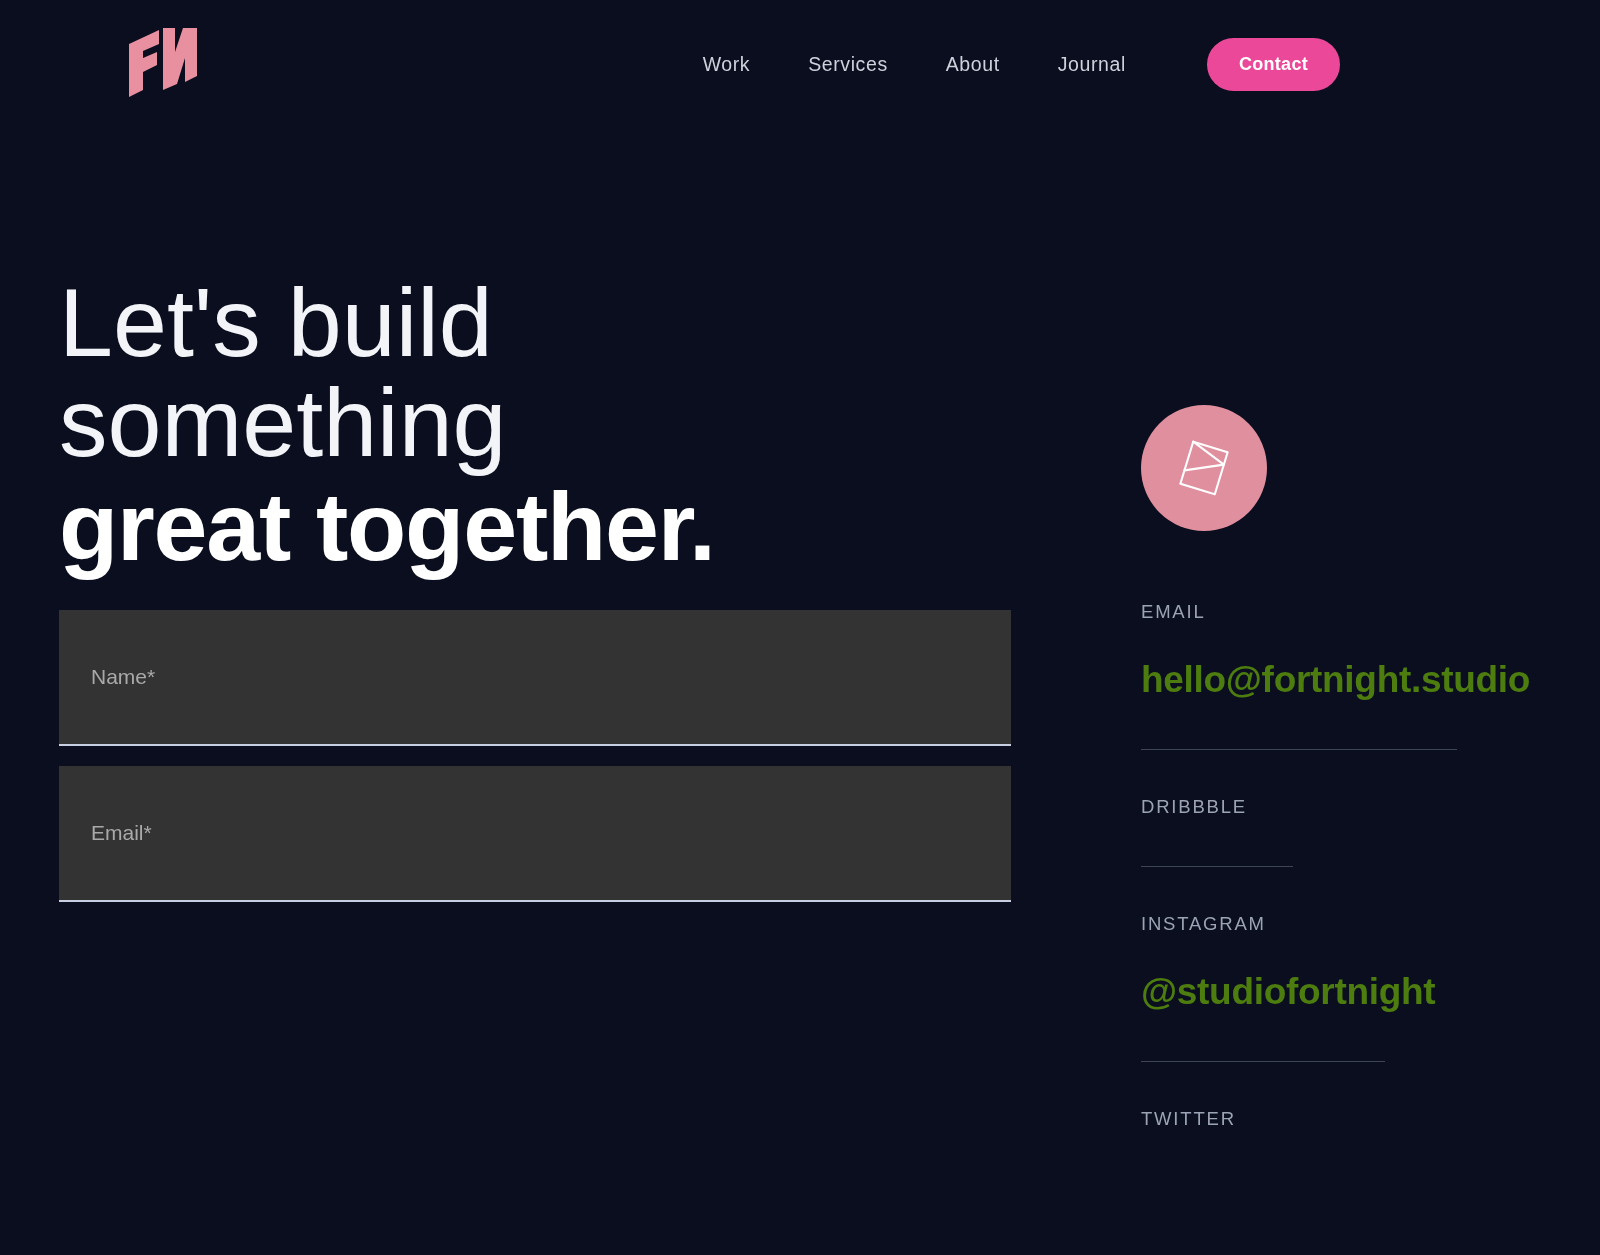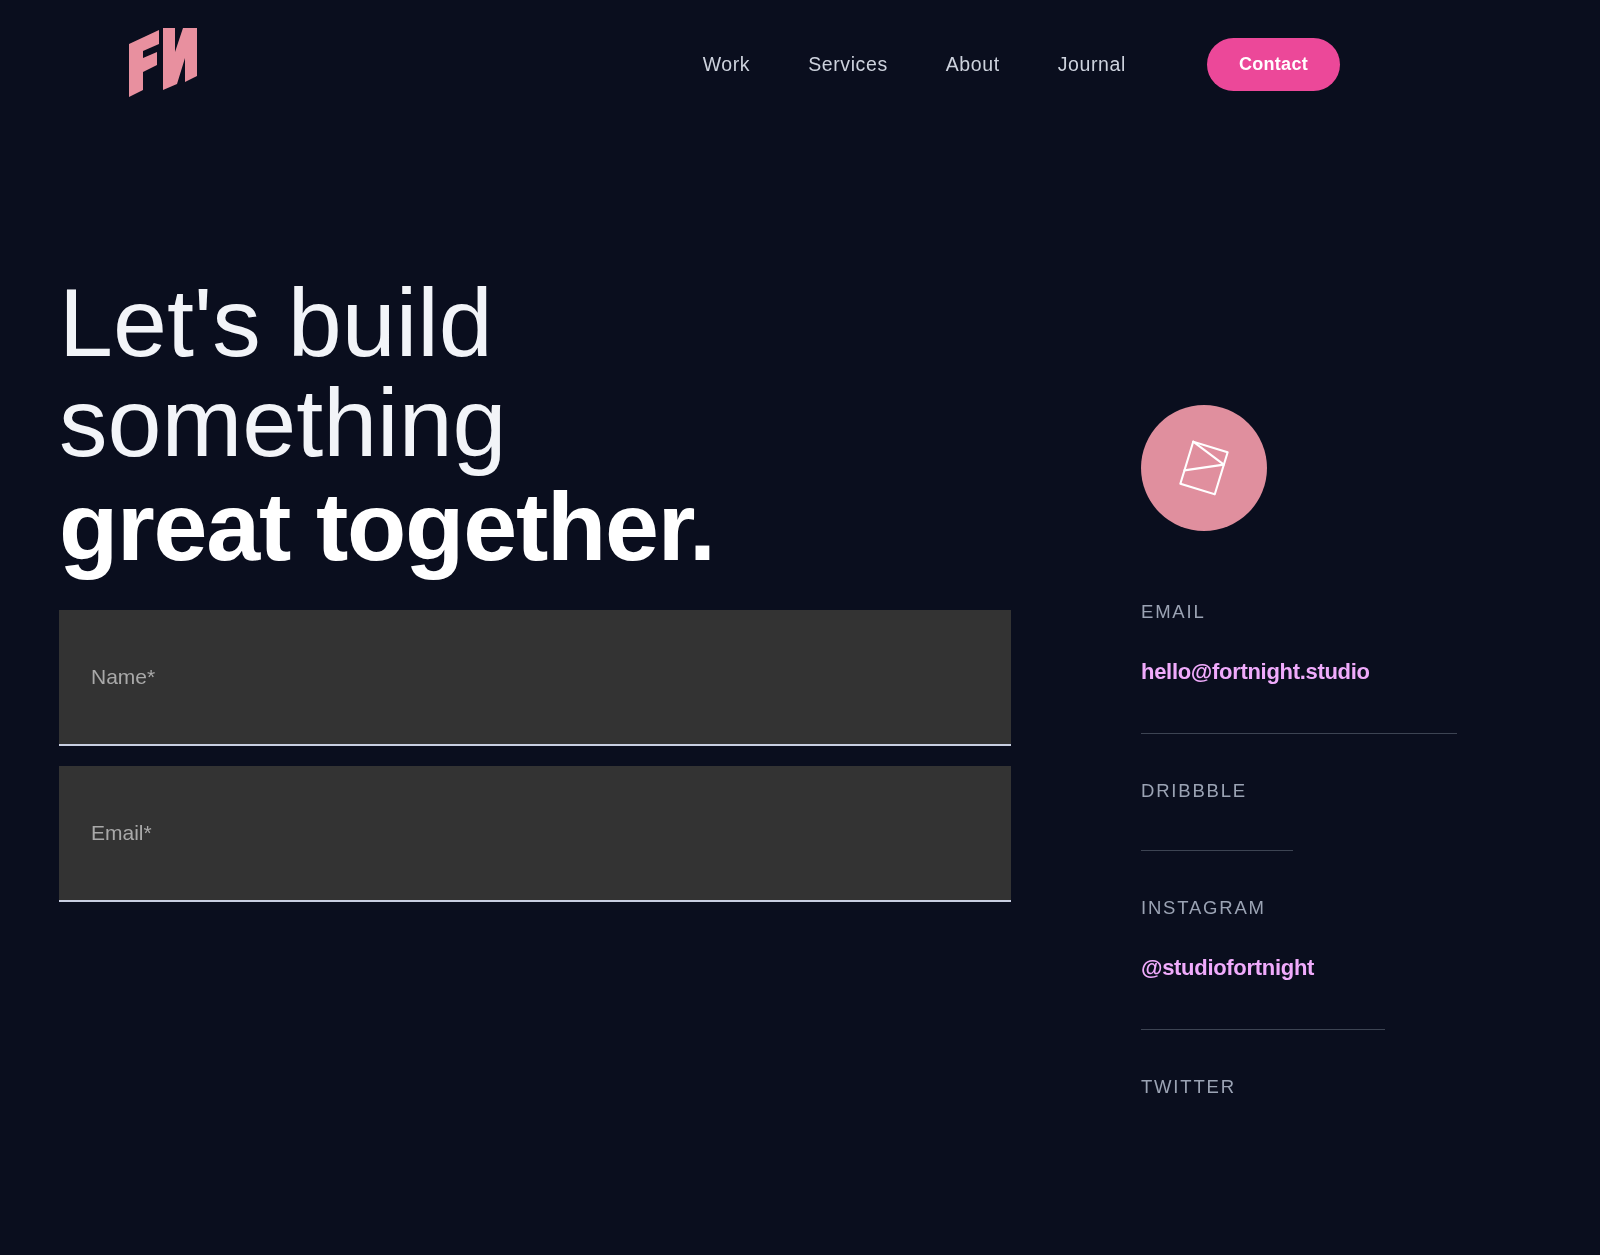--- a/index.html
+++ b/index.html
@@ -77,21 +77,21 @@
   }
   .mail-badge svg { display:block; }
 
   .c-item { margin-bottom:0; }
   .c-label {
     color:#9ba3b4; font-size:18.5px; font-weight:400;
     letter-spacing:1.8px; text-transform:uppercase;
     margin-bottom:36px; display:block;
   }
   .c-value {
-    color:#f0abfc; font-size:22px; font-weight:700;
+    color:#4d7c0f; font-size:37px; font-weight:700;
     letter-spacing:-0.3px; display:block; text-decoration:none;
     cursor:pointer;
   }
   .c-divider { height:1px; background:#3d4453; margin:48px 0 46px 0; }
   .d-w1 { width:316px; }
   .d-w2 { width:152px; }
   .d-w3 { width:244px; }
 </style>
 </head>
 <body>

